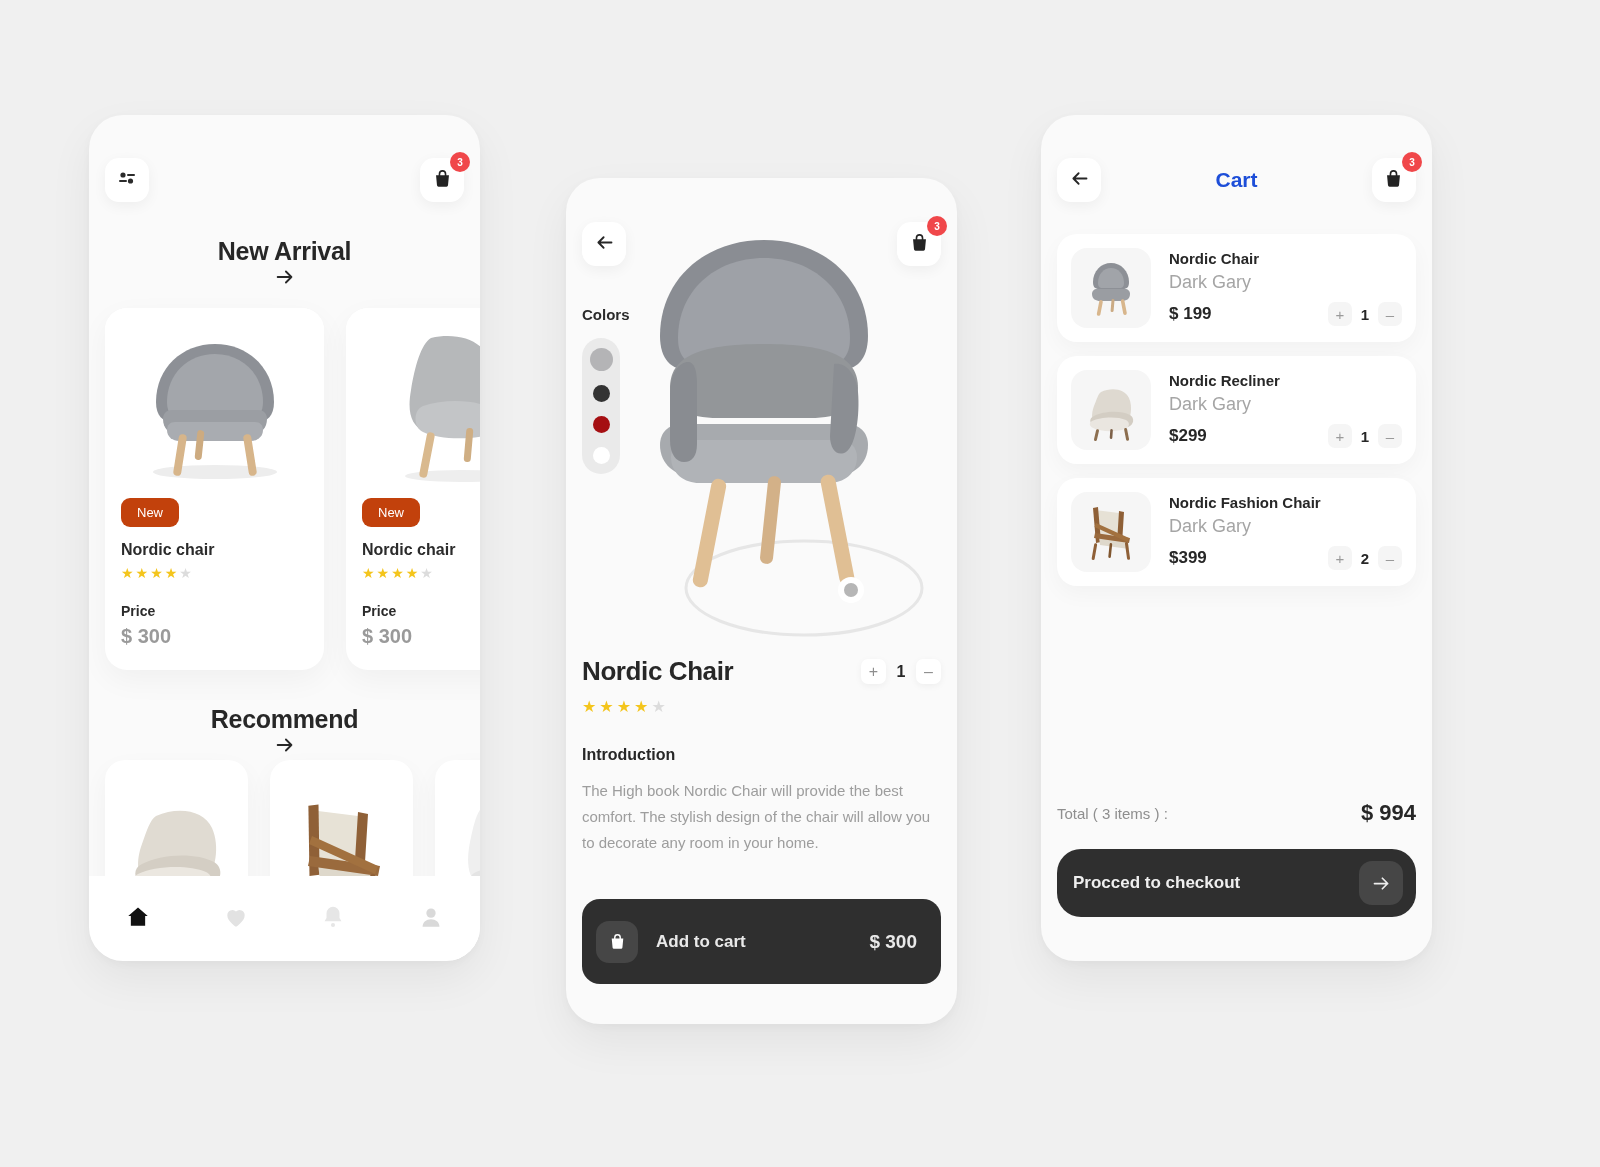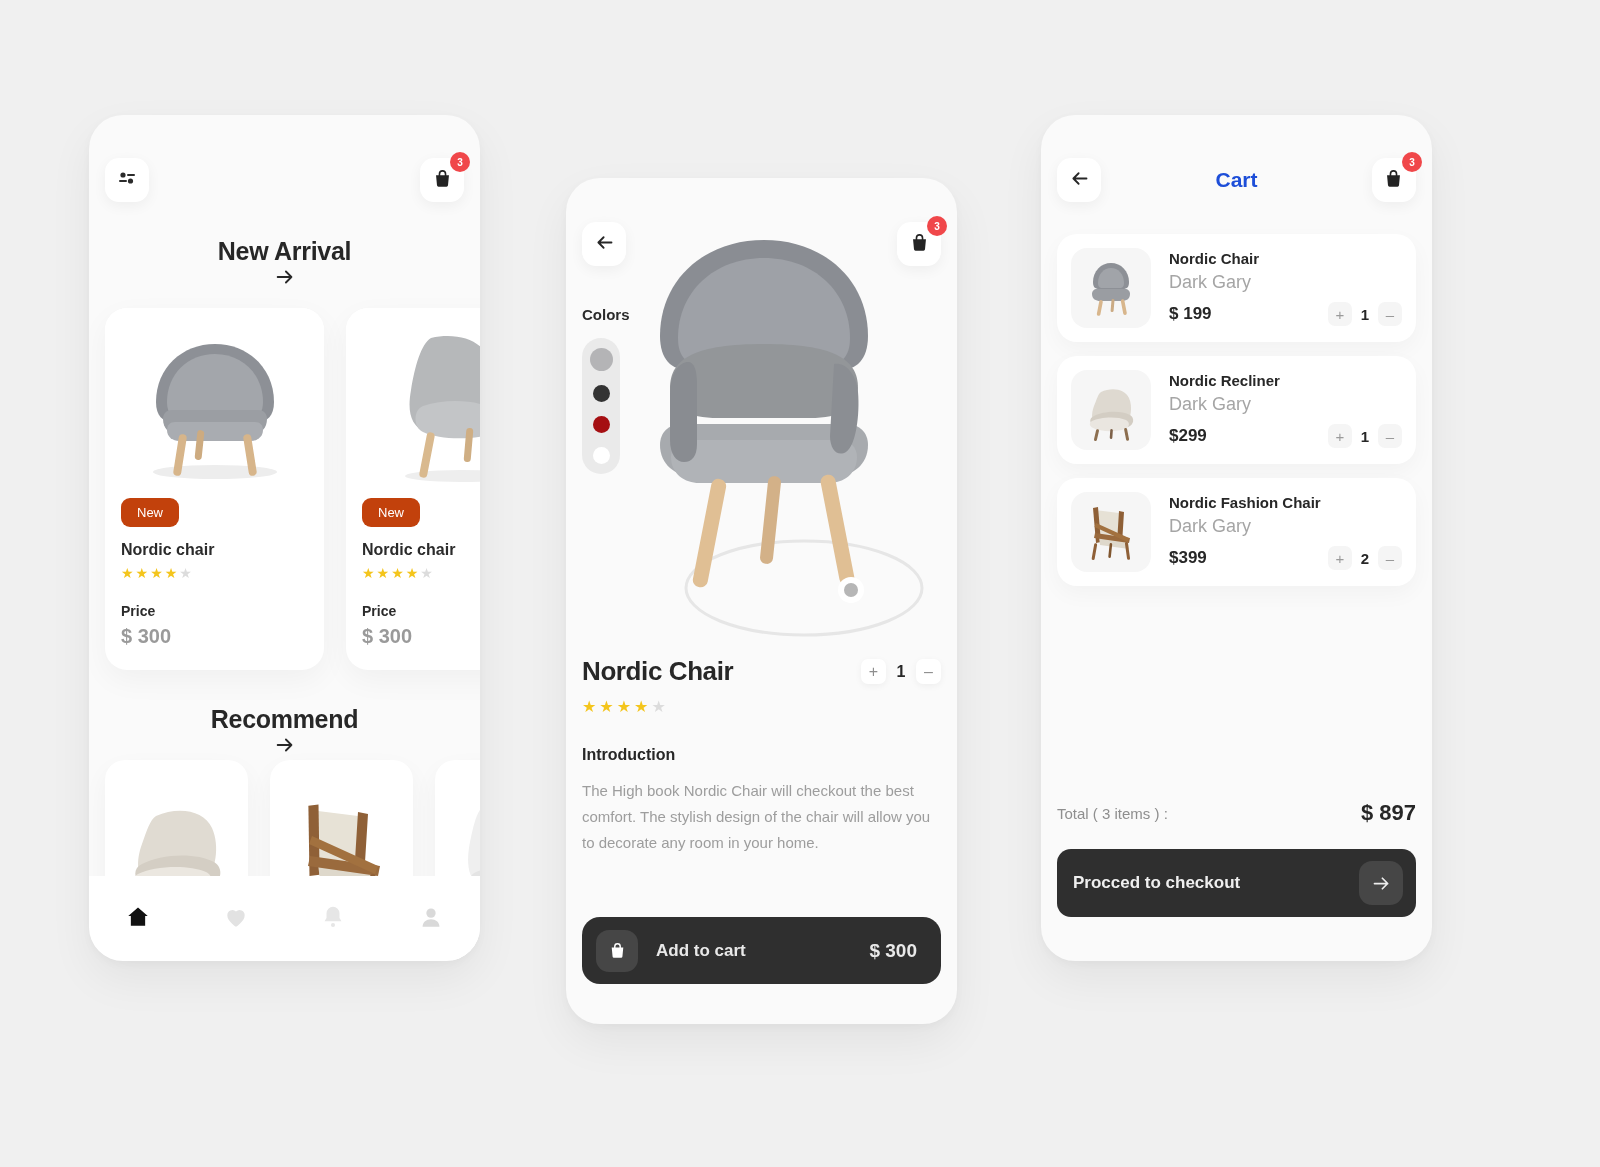--- a/index.html
+++ b/index.html
@@ -131,21 +131,21 @@
     color: #8e8e8e; font-size: 16px; line-height: 1; cursor: pointer;
     box-shadow: 0 2px 7px rgba(0,0,0,0.05);
   }
   .step-val { font-size: 16px; font-weight: 700; color: #272727; min-width: 14px; text-align: center; }
   .detail-stars { margin-top: 10px; font-size: 16px; letter-spacing: 3px; }
   .intro-head { margin-top: 30px; font-size: 16px; font-weight: 700; color: #272727; }
   .intro-text { margin-top: 14px; font-size: 15px; line-height: 1.72; color: #9d9d9d; }
 
   .addcart {
     position: absolute; left: 16px; right: 16px; bottom: 40px;
-    height: 67px; background: #2f2f2f; border-radius: 18px;
+    height: 85px; background: #2f2f2f; border-radius: 18px;
     display: flex; align-items: center; padding: 0 14px; cursor: pointer;
   }
   .addcart-ico {
     width: 42px; height: 42px; border-radius: 13px; background: #464646;
     display: flex; align-items: center; justify-content: center; margin-right: 18px;
   }
   .addcart-label { color: #e9e9e9; font-size: 17px; font-weight: 700; flex: 1; }
   .addcart-price { color: #e9e9e9; font-size: 19px; font-weight: 700; padding-right: 10px; }
 
   
@@ -179,21 +179,21 @@
   .ci-step-val { font-size: 15px; font-weight: 700; color: #272727; min-width: 12px; text-align: center; }
 
   .total-row {
     position: absolute; left: 16px; right: 16px; bottom: 135px;
     display: flex; align-items: center; justify-content: space-between;
   }
   .total-label { font-size: 15px; color: #8e8e8e; }
   .total-value { font-size: 22px; font-weight: 700; color: #272727; }
   .checkout {
     position: absolute; left: 16px; right: 16px; bottom: 44px;
-    height: 68px; background: #2f2f2f; border-radius: 14px;
+    height: 68px; background: #2f2f2f; border-radius: 24px;
     display: flex; align-items: center; justify-content: space-between;
     padding: 0 13px 0 16px; cursor: pointer;
   }
   .checkout-label { color: #efefef; font-size: 17px; font-weight: 700; }
   .checkout-arrow {
     width: 44px; height: 44px; border-radius: 13px; background: #464646;
     display: flex; align-items: center; justify-content: center;
   }
 </style>
 </head>
@@ -420,21 +420,21 @@
         <span class="stepper">
           <span class="step-btn">+</span>
           <span class="step-val">1</span>
           <span class="step-btn">–</span>
         </span>
       </div>
       <div class="detail-stars">
         <span class="star-on">★</span><span class="star-on">★</span><span class="star-on">★</span><span class="star-on">★</span><span class="star-off">★</span>
       </div>
       <div class="intro-head">Introduction</div>
-      <div class="intro-text">The High book Nordic Chair will checkout the best comfort. The stylish design of the chair will allow you to decorate any room in your home.</div>
+      <div class="intro-text">The High book Nordic Chair will provide the best comfort. The stylish design of the chair will allow you to decorate any room in your home.</div>
     </div>
 
     <div class="addcart">
       <span class="addcart-ico">
         <svg width="17" height="17" viewBox="0 0 20 20">
           <path d="M3.2 6.6h13.6l-1 10.6a1.6 1.6 0 0 1-1.6 1.4H5.8a1.6 1.6 0 0 1-1.6-1.4z" fill="#ffffff"></path>
           <path d="M6.8 7.4V5.2a3.2 3.2 0 0 1 6.4 0v2.2" fill="none" stroke="#ffffff" stroke-width="1.7" stroke-linecap="round"></path>
         </svg>
       </span>
       <span class="addcart-label">Add to cart</span>
@@ -541,21 +541,21 @@
               <span class="ci-step-btn">–</span>
             </span>
           </div>
         </div>
       </div>
 
     </div>
 
     <div class="total-row">
       <span class="total-label">Total ( 3 items ) :</span>
-      <span class="total-value">$ 897</span>
+      <span class="total-value">$ 994</span>
     </div>
 
     <div class="checkout">
       <span class="checkout-label">Procced to checkout</span>
       <span class="checkout-arrow">
         <svg width="21" height="21" viewBox="0 0 24 24">
             <path d="M4 12h15M13 6l6 6-6 6" fill="none" stroke="#ededed" stroke-width="2" stroke-linecap="round" stroke-linejoin="round"></path>
           </svg>
       </span>
     </div>

